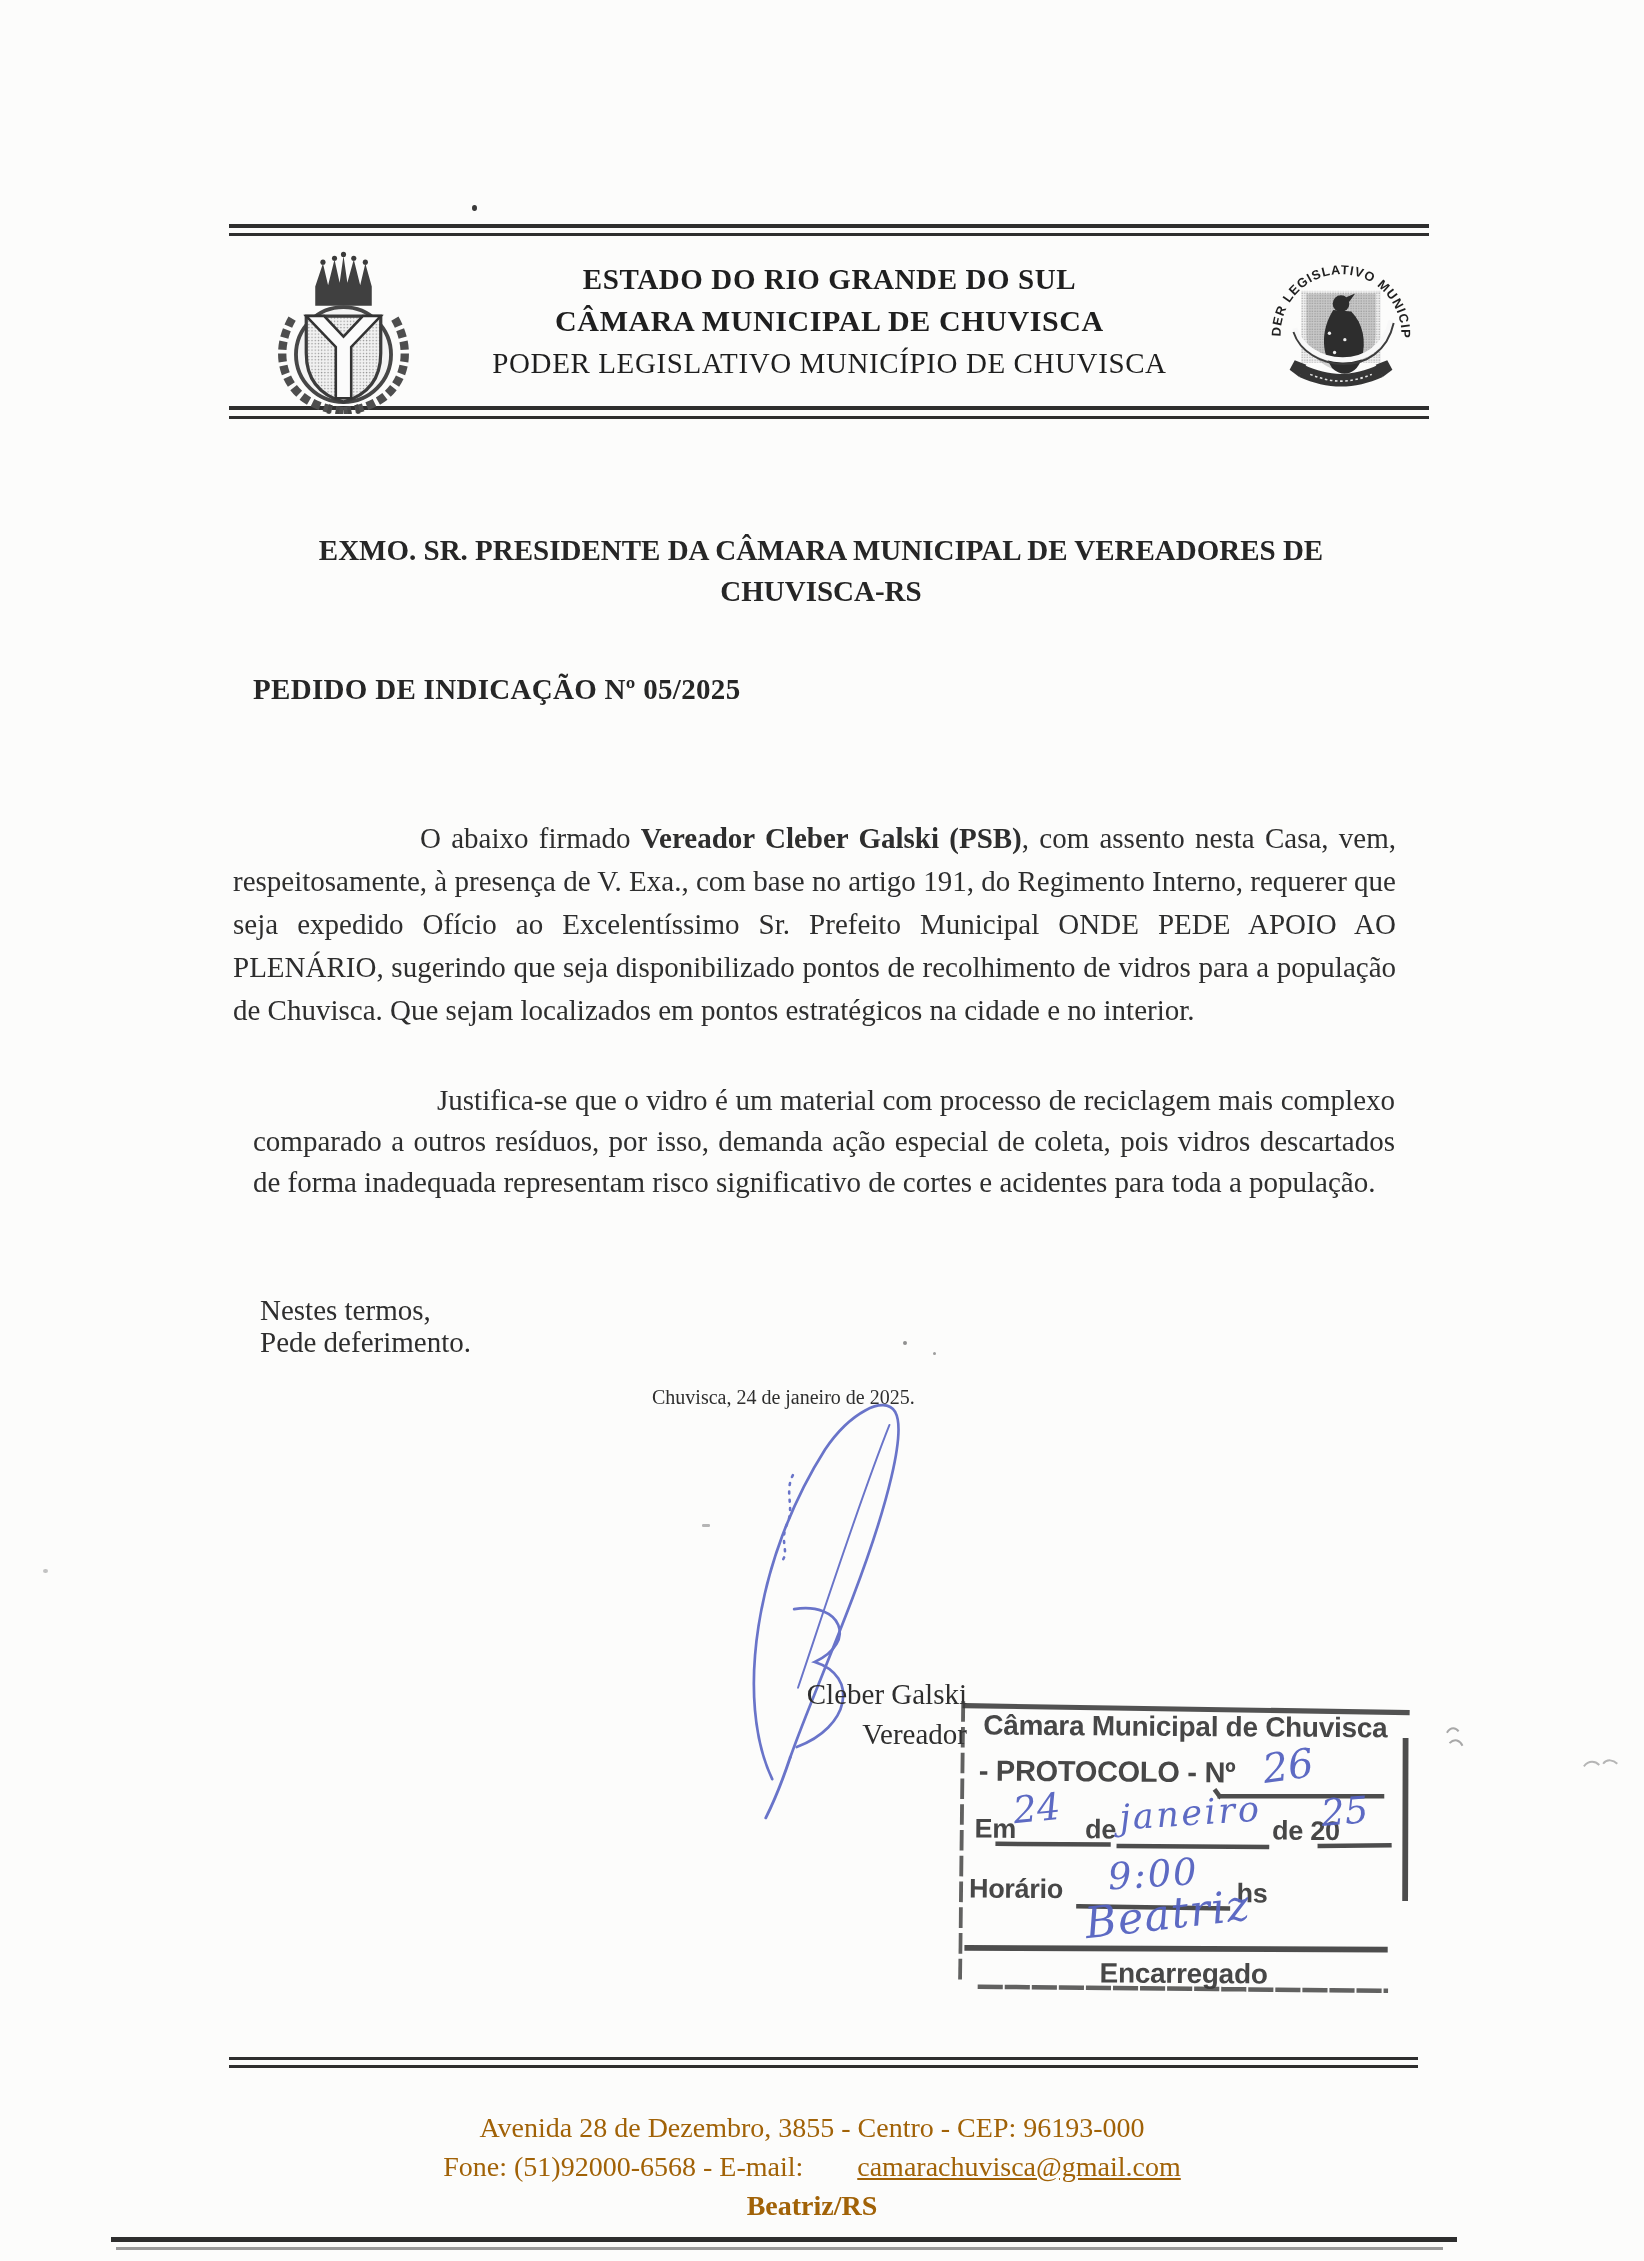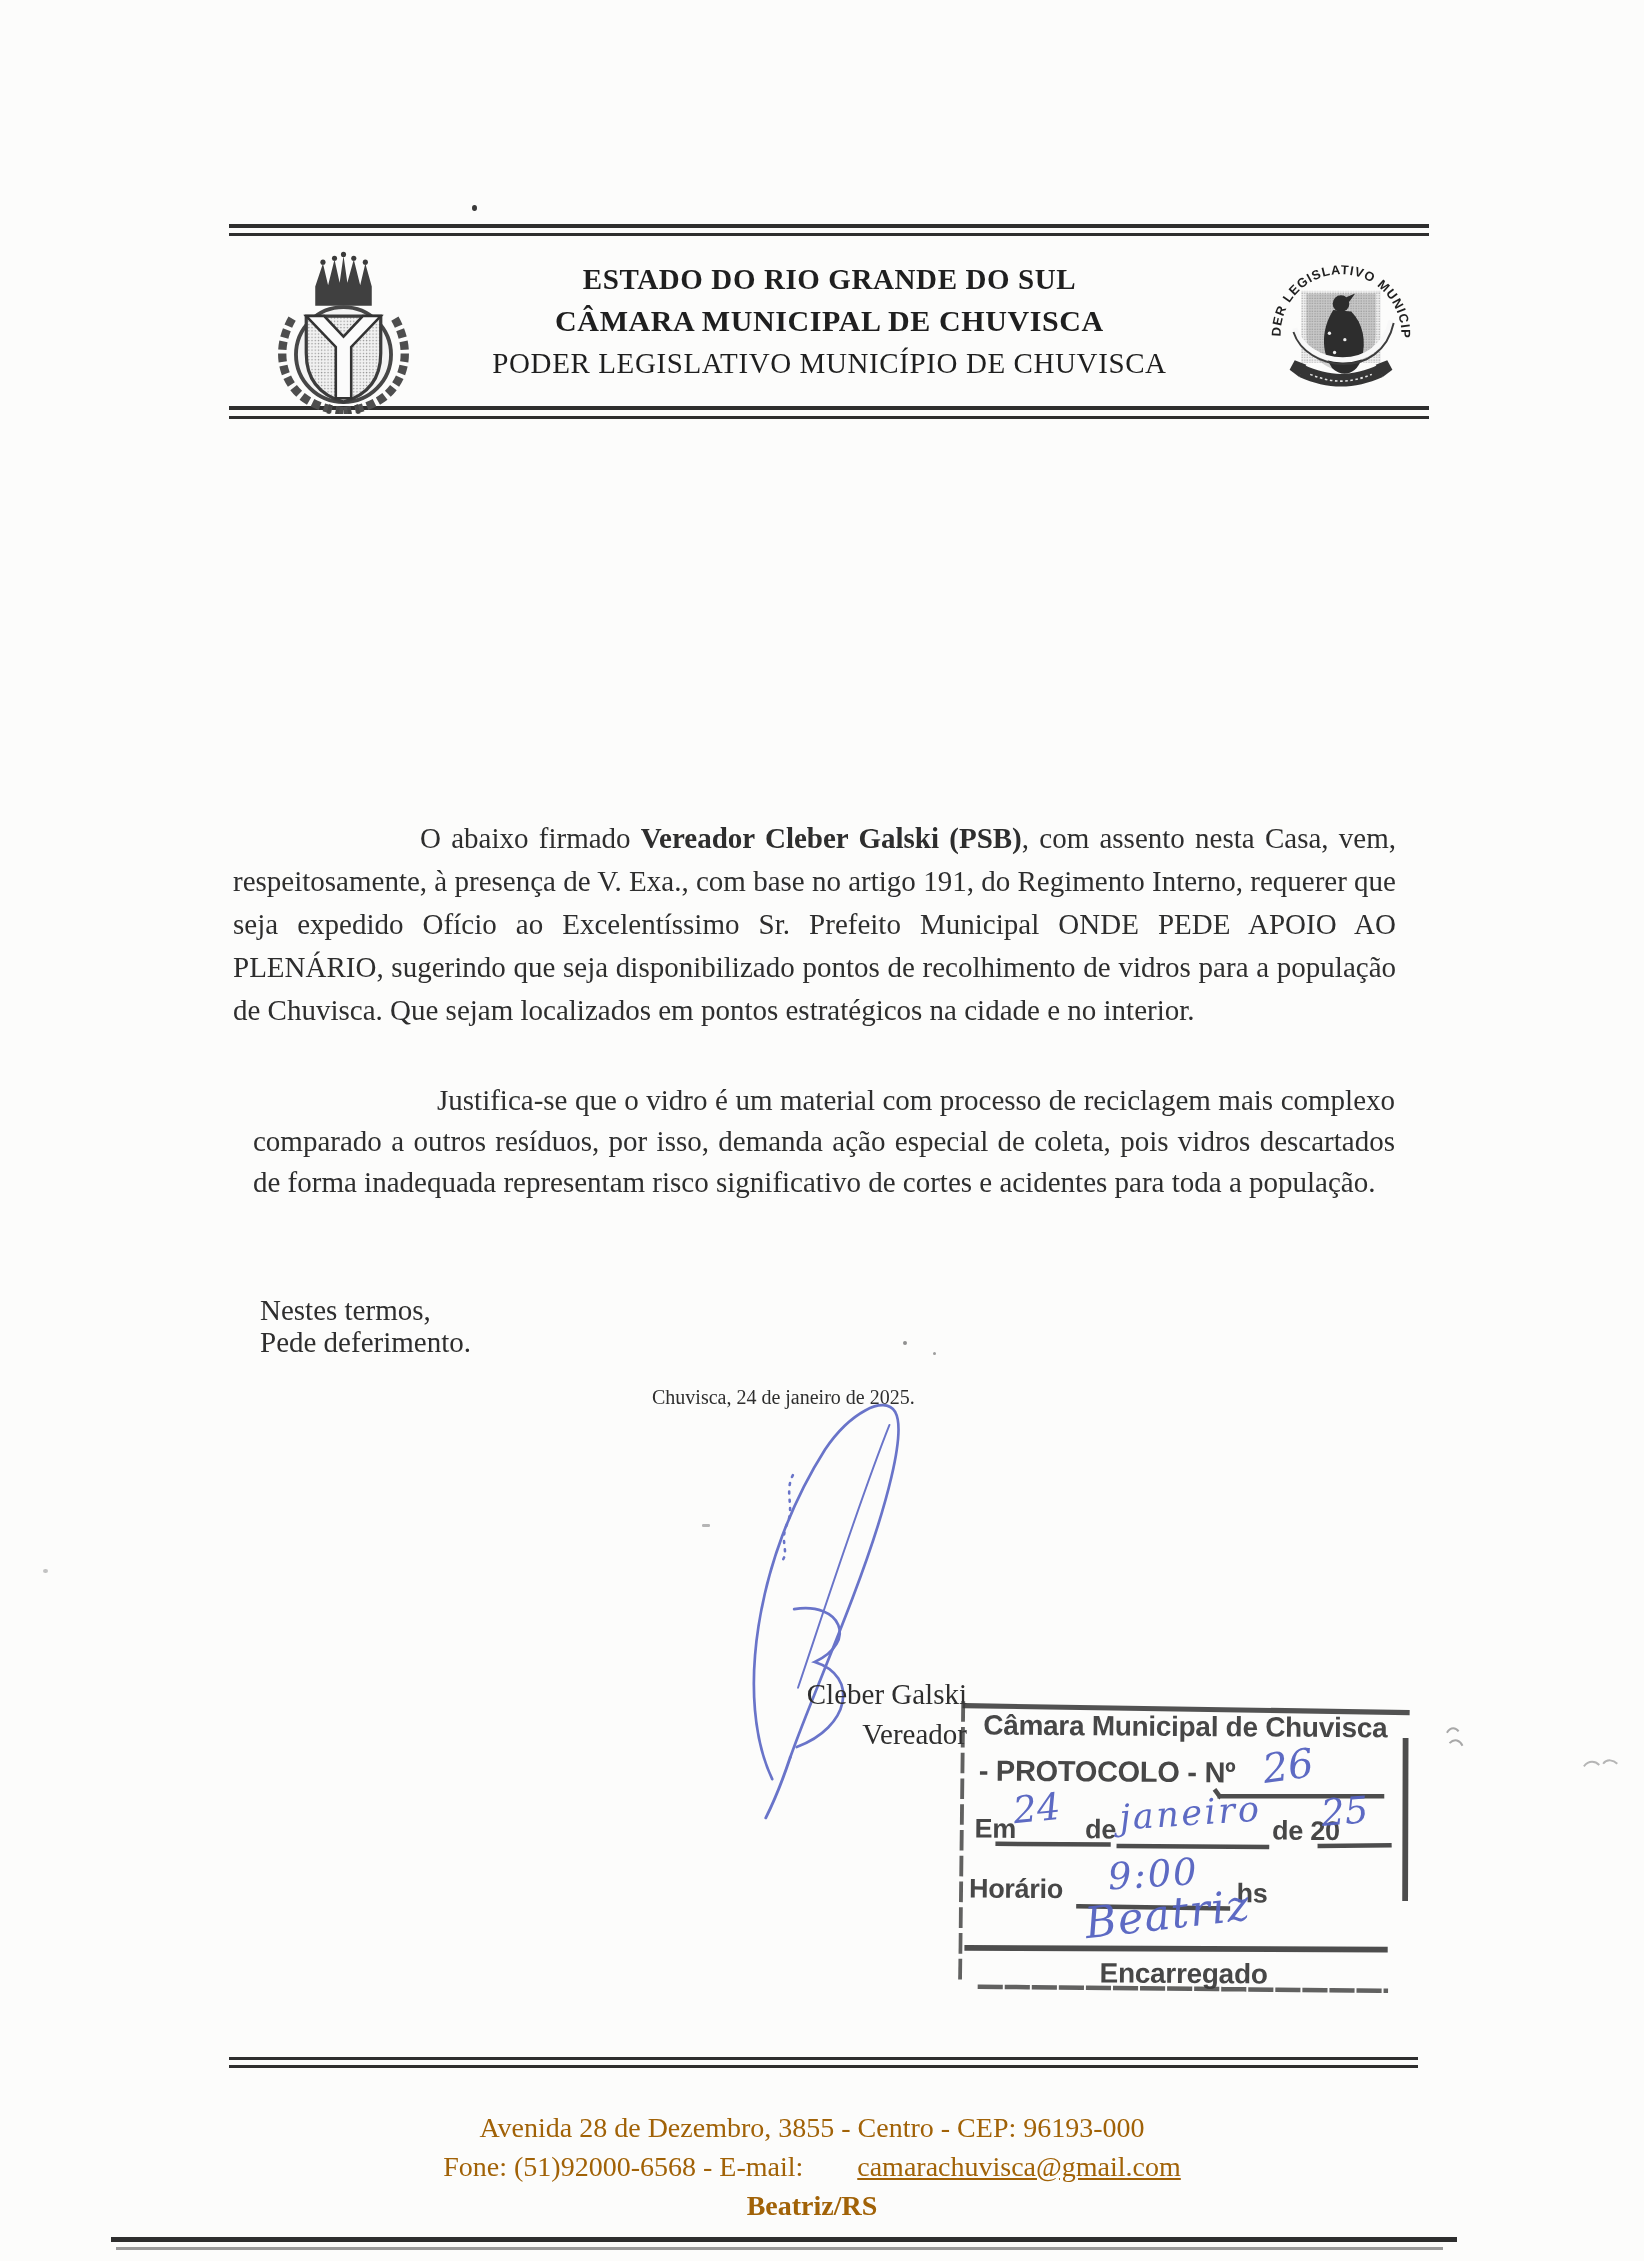--- a/index.html
+++ b/index.html
@@ -139,21 +139,26 @@
     <path d="M52,177 C92,196 128,196 168,177 L175,196 C130,216 90,216 45,196 Z" fill="#353535"></path>
     <path d="M62,192 C96,206 124,206 158,192" fill="none" stroke="#e3e3e3" stroke-width="2.5" stroke-dasharray="4 4"></path>
   </svg>
 
   <div class="hdr-text">
     <div class="hdr-l1">ESTADO DO RIO GRANDE DO SUL</div>
     <div class="hdr-l2">CÂMARA MUNICIPAL DE CHUVISCA</div>
     <div class="hdr-l3">PODER LEGISLATIVO MUNICÍPIO DE CHUVISCA</div>
   </div>
 
-
+  <div class="addressee">
+    <div>EXMO. SR. PRESIDENTE DA CÂMARA MUNICIPAL DE VEREADORES DE</div>
+    <div>CHUVISCA-RS</div>
+  </div>
+
+  <div class="subject">PEDIDO DE INDICAÇÃO Nº 05/2025</div>
 
   <div class="para p1"><span>O abaixo firmado </span><b>Vereador Cleber Galski (PSB)</b><span>, com assento nesta Casa, vem, respeitosamente, à presença de V. Exa., com base no artigo 191, do Regimento Interno, requerer que seja expedido Ofício ao Excelentíssimo Sr. Prefeito Municipal ONDE PEDE APOIO AO PLENÁRIO, sugerindo que seja disponibilizado pontos de recolhimento de vidros para a população de Chuvisca. Que sejam localizados em pontos estratégicos na cidade e no interior.</span></div>
 
   <div class="para p2">Justifica-se que o vidro é um material com processo de reciclagem mais complexo comparado a outros resíduos, por isso, demanda ação especial de coleta, pois vidros descartados de forma inadequada representam risco significativo de cortes e acidentes para toda a população.</div>
 
   <div class="closing" style="top:1294px;">Nestes termos,</div>
   <div class="closing" style="top:1326px;">Pede deferimento.</div>
 
   <div class="dateline">Chuvisca, 24 de janeiro de 2025.</div>
 

